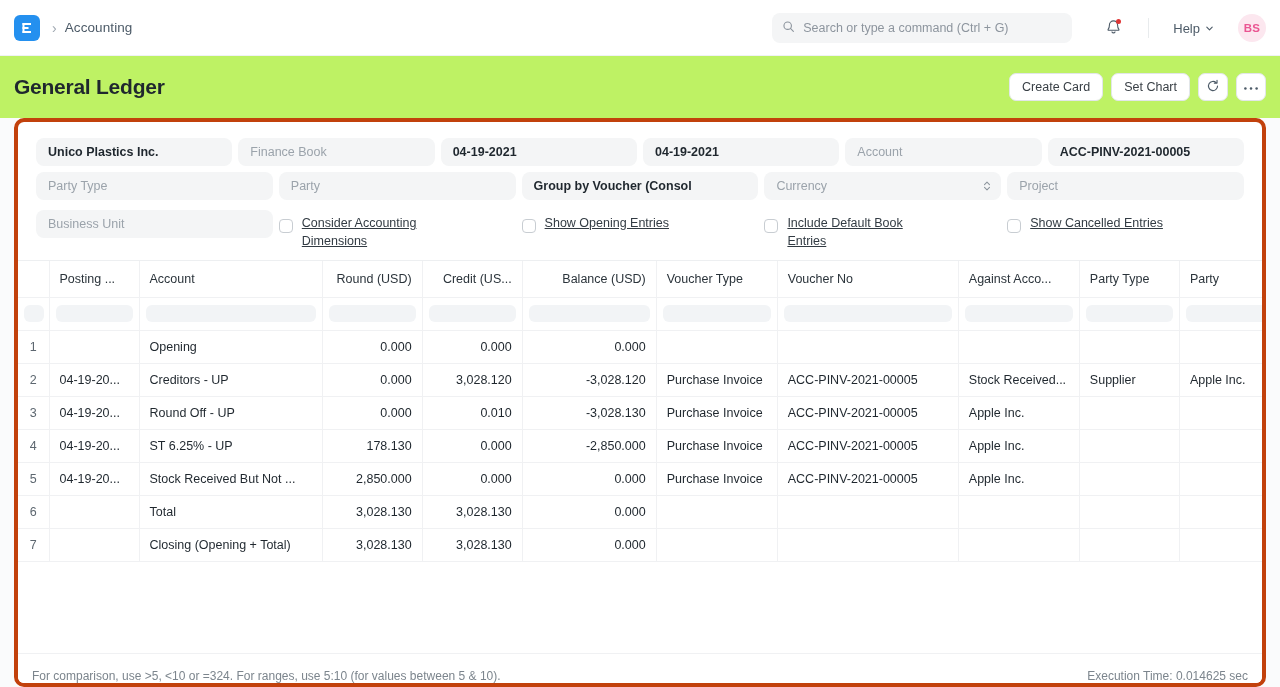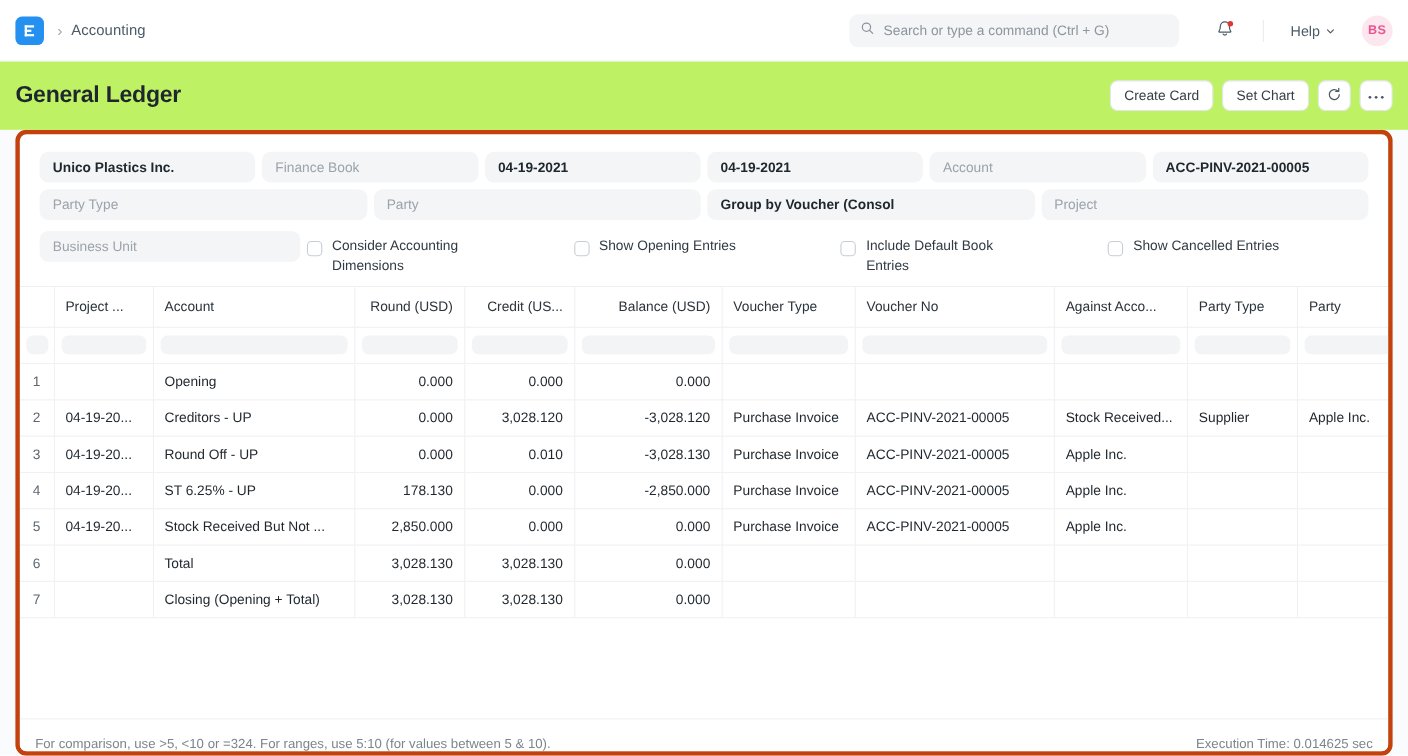--- a/index.html
+++ b/index.html
@@ -191,20 +191,21 @@
     border-radius: 4px;
     background: #fff;
     flex: 0 0 auto;
     margin-top: 5px;
   }
   .chk-label {
     font-size: 12.5px;
     color: #323b43;
     line-height: 18px;
     max-width: 140px;
+    text-decoration: underline;
   }
 
   
   .table-wrap {
     flex: 1 1 auto;
     border-top: 1px solid #edeff1;
     overflow: hidden;
     position: relative;
   }
   table.dt {
@@ -365,20 +366,29 @@
         <div class="f-field">
           <span class="ph">Party Type</span>
         </div>
         <div class="f-field">
           <span class="ph">Party</span>
         </div>
         <div class="f-field">
           <span class="val">Group by Voucher (Consol</span>
         </div>
         <div class="f-field">
+          <span class="ph">Currency</span>
+          <span class="spin">
+            <svg width="8" height="12" viewBox="0 0 8 12" fill="none" aria-hidden="true">
+              <path d="M1.5 4.6 4 2.1l2.5 2.5" stroke="#8d959e" stroke-width="1.1" stroke-linecap="round" stroke-linejoin="round"></path>
+              <path d="M1.5 7.4 4 9.9l2.5-2.5" stroke="#8d959e" stroke-width="1.1" stroke-linecap="round" stroke-linejoin="round"></path>
+            </svg>
+          </span>
+        </div>
+        <div class="f-field">
           <span class="ph">Project</span>
         </div>
       </div>
 
       <div class="check-row">
         <div class="cell-unit">
           <div class="f-field">
             <span class="ph">Business Unit</span>
           </div>
         </div>
@@ -412,21 +422,21 @@
             <col style="width: 134px;">
             <col style="width: 121px;">
             <col style="width: 181px;">
             <col style="width: 121px;">
             <col style="width: 100px;">
             <col style="width: 101px;">
           </colgroup>
         <thead>
           <tr>
               <th></th>
-              <th>Project ...</th>
+              <th>Posting ...</th>
               <th>Account</th>
               <th class="num">Round (USD)</th>
               <th class="num">Credit (US...</th>
               <th class="num">Balance (USD)</th>
               <th>Voucher Type</th>
               <th>Voucher No</th>
               <th>Against Acco...</th>
               <th>Party Type</th>
               <th>Party</th>
             </tr>

